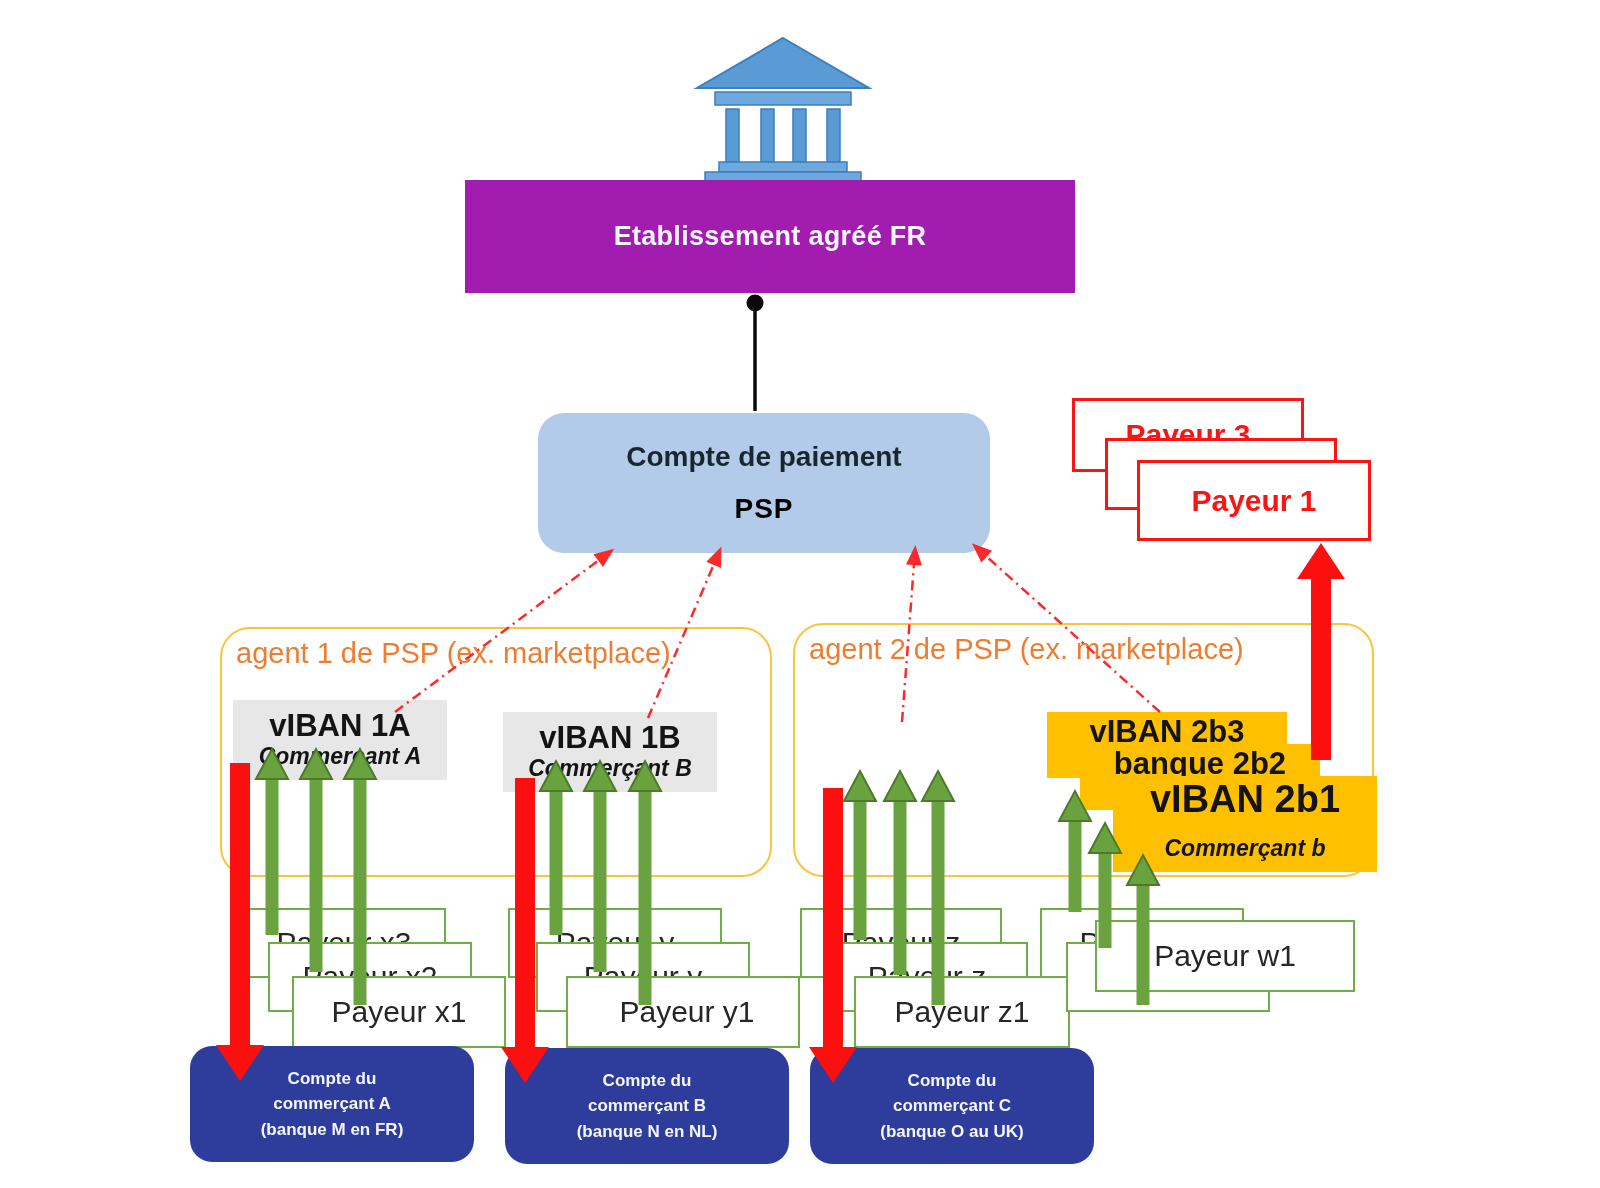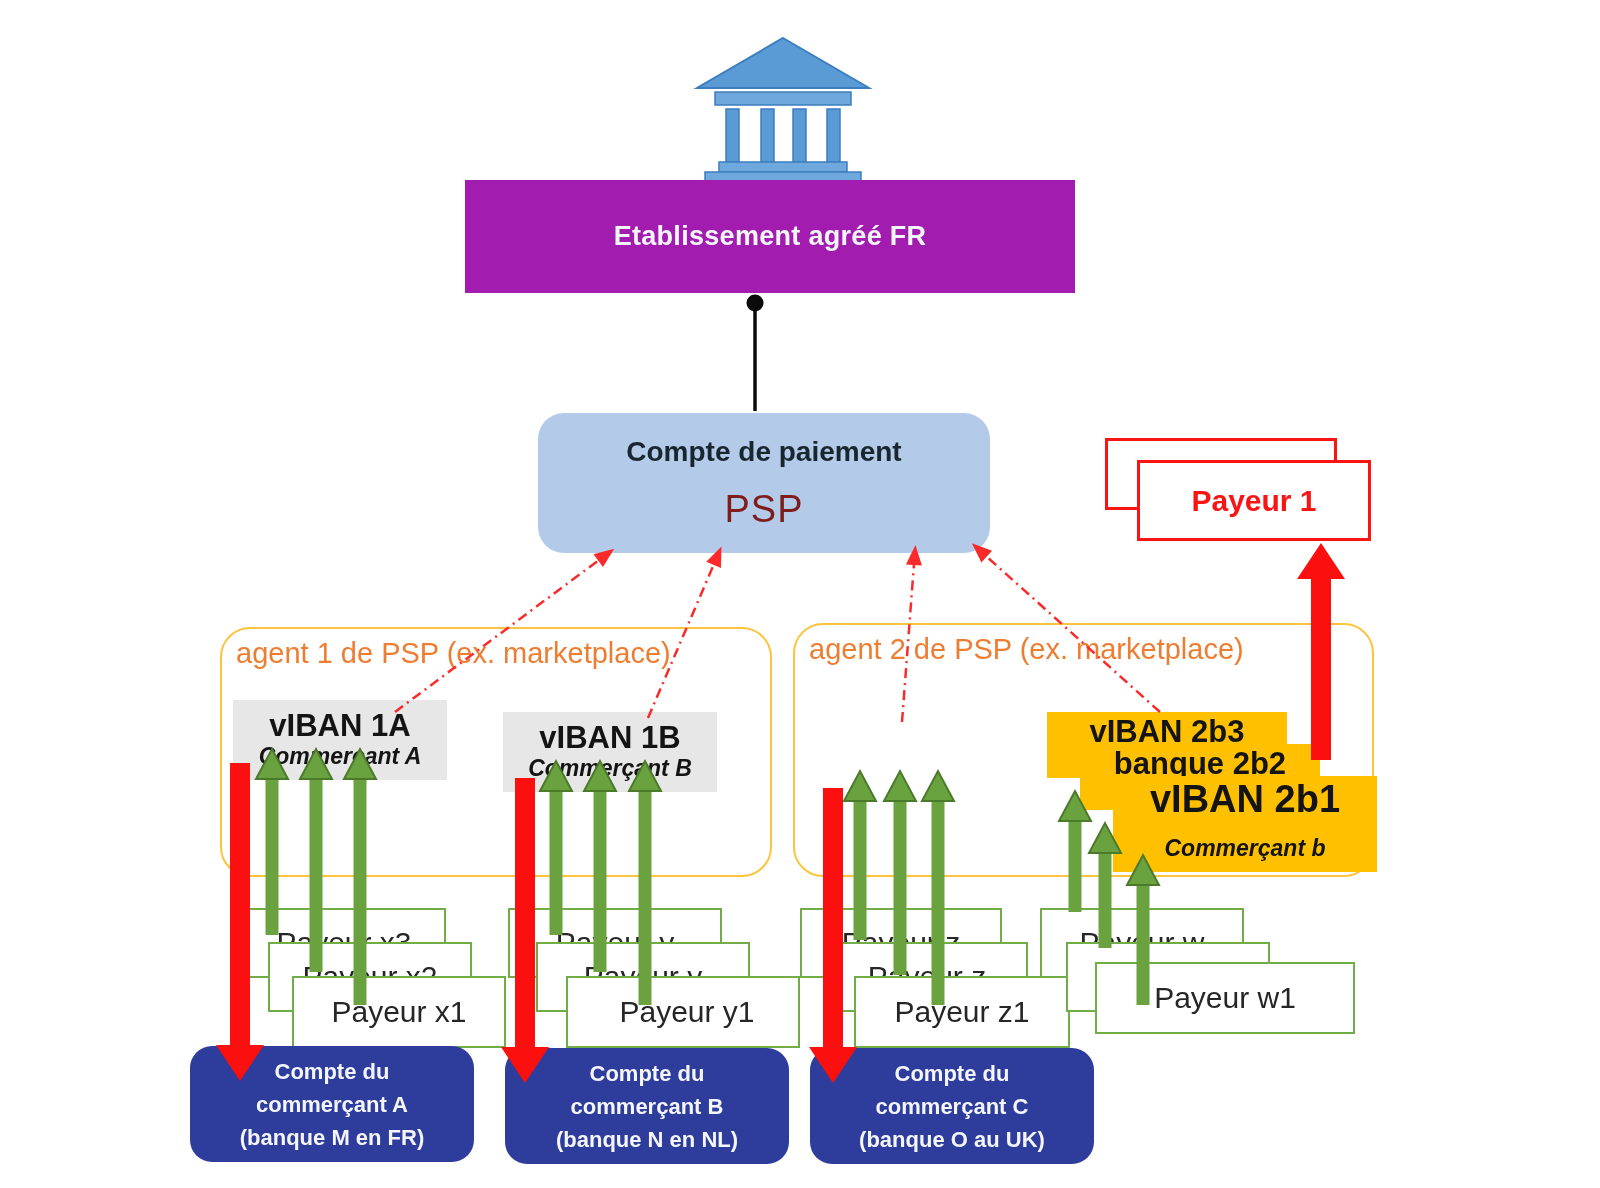--- a/index.html
+++ b/index.html
@@ -13,21 +13,21 @@
     left:465px;top:180px;width:610px;height:113px;background:#a21caf;
     display:flex;align-items:center;justify-content:center;
     color:#f2f6fb;font-size:27px;font-weight:600;letter-spacing:.3px;
   }
   
   .psp{
     left:538px;top:413px;width:452px;height:140px;background:#b3cbe8;border-radius:26px;
     display:flex;flex-direction:column;align-items:center;justify-content:center;gap:20px;
   }
   .psp .t1{color:#182630;font-size:28px;font-weight:600;}
-  .psp .t2{color:#7f1d1d;font-size:38px;font-weight:400;letter-spacing:1px;}
+  .psp .t2{color:#000000;font-size:28px;font-weight:700;letter-spacing:1px;}
   
   .agent{
     border:2.5px solid #fcc43e;border-radius:30px;background:transparent;
   }
   .agent .aglabel{
     position:absolute;left:14px;top:8px;color:#ed7d31;font-size:29px;white-space:nowrap;
   }
   .agent1{left:220px;top:627px;width:548px;height:246px;}
   .agent2{left:793px;top:623px;width:577px;height:250px;}
   
@@ -50,21 +50,21 @@
   }
   .payer-red{
     background:#ffffff;border:3px solid #fb1414;
     display:flex;align-items:center;justify-content:center;
     color:#fb1414;font-size:30px;font-weight:700;
   }
   
   .macct{
     background:#2e3d9c;border-radius:22px;color:#f4f6fc;
     display:flex;flex-direction:column;align-items:center;justify-content:center;
-    font-size:22px;font-weight:600;line-height:1.5;text-align:center;
+    font-size:17px;font-weight:600;line-height:1.5;text-align:center;
   }
   .overlay{position:absolute;left:0;top:0;pointer-events:none;} .boxes{z-index:1;} .top{z-index:5;}
 </style>
 </head>
 <body>
 
 <div id="canvas">
 
   <svg class="abs boxes" style="left:693px;top:36px;" width="180" height="148" viewBox="0 0 180 148">
     <polygon points="90,2 176,52 4,52" fill="#5b9bd5" stroke="#3d7ebf" stroke-width="2"></polygon>
@@ -109,20 +109,23 @@
     <span>vIBAN 2b3</span>
   </div>
   <div class="abs boxes v2b vgold" style="left:1080px;top:744px;width:240px;height:64px;padding-top:2px;">
     <span>banque 2b2</span>
   </div>
   <div class="abs boxes vgold" style="left:1113px;top:776px;width:264px;height:96px;text-align:center;">
     <div style="font-size:38px;font-weight:600;color:#141414;margin-top:2px;">vIBAN 2b1</div>
     <div style="font-size:23px;font-style:italic;font-weight:600;color:#141414;margin-top:14px;">Commerçant b</div>
   </div>
 
+  <div class="abs boxes payer-red" style="left:1072px;top:398px;width:226px;height:68px;">
+    <span>Payeur 3</span>
+  </div>
   <div class="abs boxes payer-red" style="left:1105px;top:438px;width:226px;height:66px;">
     <span>Payeur 2</span>
   </div>
   <div class="abs boxes payer-red" style="left:1137px;top:460px;width:228px;height:75px;">
     <span>Payeur 1</span>
   </div>
 
   <div class="abs boxes payer" style="left:242px;top:908px;width:200px;height:66px;">
     <span>Payeur x3</span>
   </div>
@@ -152,21 +155,21 @@
   <div class="abs boxes payer" style="left:854px;top:976px;width:212px;height:68px;">
     <span>Payeur z1</span>
   </div>
 
   <div class="abs boxes payer" style="left:1040px;top:908px;width:200px;height:66px;">
     <span>Payeur w</span>
   </div>
   <div class="abs boxes payer" style="left:1066px;top:942px;width:200px;height:66px;">
     <span>Payeur w</span>
   </div>
-  <div class="abs boxes payer" style="left:1095px;top:962px;width:256px;height:68px;">
+  <div class="abs boxes payer" style="left:1095px;top:920px;width:256px;height:68px;">
     <span>Payeur w1</span>
   </div>
 
   <div class="abs boxes macct" style="left:190px;top:1046px;width:284px;height:116px;">
     <div>Compte du</div>
     <div>commerçant A</div>
     <div>(banque M en FR)</div>
   </div>
   <div class="abs boxes macct" style="left:505px;top:1048px;width:284px;height:116px;">
     <div>Compte du</div>

